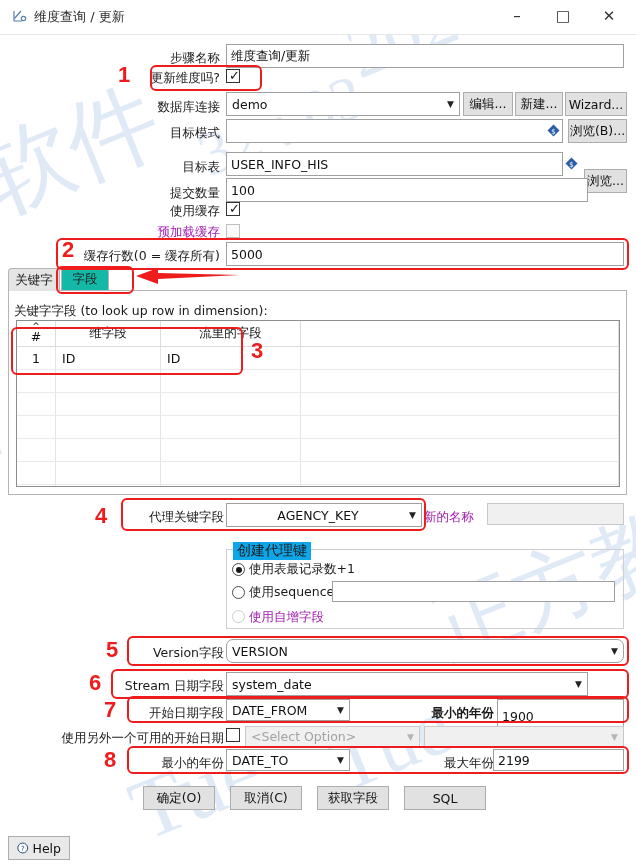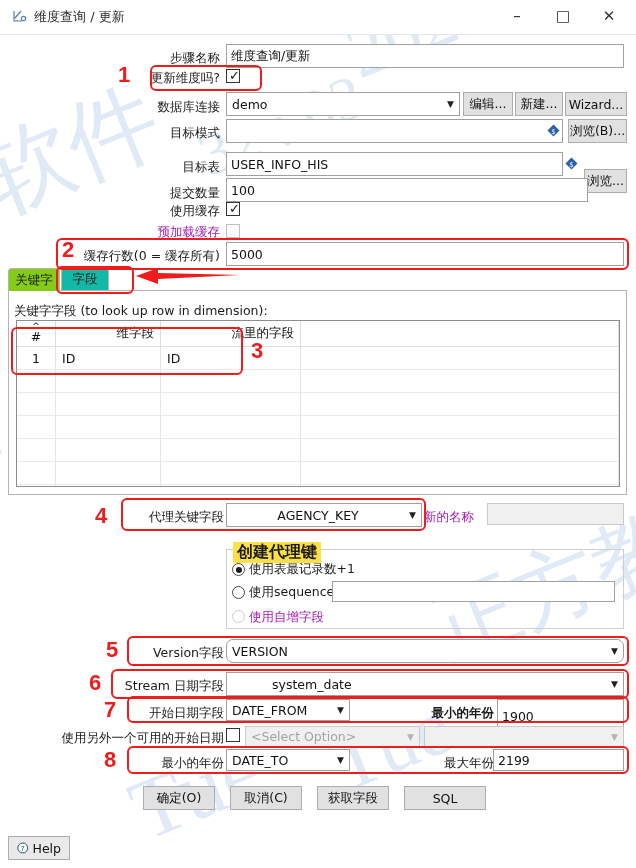--- a/index.html
+++ b/index.html
@@ -117,55 +117,54 @@
   .diamond{
     position:absolute;width:13px;height:13px;z-index:4;
   }
   .tab{
     position:absolute;box-sizing:border-box;
     display:flex;align-items:center;justify-content:center;
     font-size:12.5px;font-family:"DejaVu Sans",sans-serif;color:#1a1a1a;
     border:1px solid #b4b4b4;border-bottom:none;
     border-radius:4px 4px 0 0;
   }
-  .tab.active{background:#84cc16;z-index:4;}
+  .tab.active{background:#e5e5e5;z-index:4;}
   .tab.idle{background:#14b8a6;}
   .tabbody{
     position:absolute;box-sizing:border-box;
     border:1px solid #b4b4b4;background:#fff;z-index:2;
   }
   
   .grid{
     position:absolute;box-sizing:border-box;
     border:1px solid #8d8d8d;background:#fff;z-index:3;overflow:hidden;
   }
   .grid table{border-collapse:collapse;width:100%;font-size:12.5px;
     font-family:"DejaVu Sans",sans-serif;}
   .grid th{
-    font-weight:normal;text-align:right;padding:2px 6px;height:20px;
+    font-weight:normal;text-align:center;padding:2px 6px;height:20px;
     border-right:1px solid #dcdcdc;border-bottom:1px solid #dcdcdc;
     background:#fff;color:#111;
   }
   .grid td{
     padding:1px 6px;height:20px;
     border-right:1px solid #e4e4e4;border-bottom:1px solid #e9e9e9;
     color:#111;
   }
   .grid .colnum{width:26px;text-align:center;}
   .grid .sorttick{font-size:9px;line-height:6px;display:block;}
   
   .groupbox{
     position:absolute;box-sizing:border-box;
     border:1px solid #cfcfcf;z-index:2;
   }
   .grouptitle{
-    position:absolute;background:#fde047;padding:0 4px;
-    font-size:16px;font-family:"DejaVu Sans",sans-serif;color:#1a1a1a;
+    position:absolute;background:#0ea5e9;padding:0 4px;
+    font-size:14px;font-family:"DejaVu Sans",sans-serif;color:#1a1a1a;
     z-index:3;
-    font-weight:bold;
   }
   
   .anno-box{
     position:absolute;box-sizing:border-box;
     border:2px solid #ee1c1c;border-radius:6px;
     z-index:9;pointer-events:none;
   }
   .anno-num{
     position:absolute;color:#ee1c1c;font-size:22px;font-weight:bold;
     font-family:"Liberation Sans",sans-serif;z-index:10;
@@ -341,21 +340,21 @@
 <div class="radio dis" style="left:232px;top:610px;"></div>
 <div class="lbl dis" style="left:249px;top:609px;width:auto;text-align:left;">使用自增字段</div>
 
 <div class="lbl" style="left:128px;top:645px;width:96px;">Version字段</div>
 <div class="combo" style="left:226px;top:639px;width:398px;height:24px;border-radius:7px;">
   <span class="cval">VERSION</span>
   <span class="arw">▼</span>
 </div>
 
 <div class="lbl" style="left:112px;top:678px;width:112px;">Stream 日期字段</div>
-<div class="combo" style="left:226px;top:672px;width:398px;height:24px;padding-left:40px;">
+<div class="combo" style="left:226px;top:672px;width:362px;height:24px;">
   <span class="cval">system_date</span>
   <span class="arw">▼</span>
 </div>
 
 <div class="lbl" style="left:128px;top:705px;width:96px;">开始日期字段</div>
 <div class="combo" style="left:226px;top:699px;width:124px;height:22px;">
   <span class="cval">DATE_FROM</span>
   <span class="arw">▼</span>
 </div>
 <div class="lbl" style="left:408px;top:705px;width:86px;font-weight:bold;">最小的年份</div>

